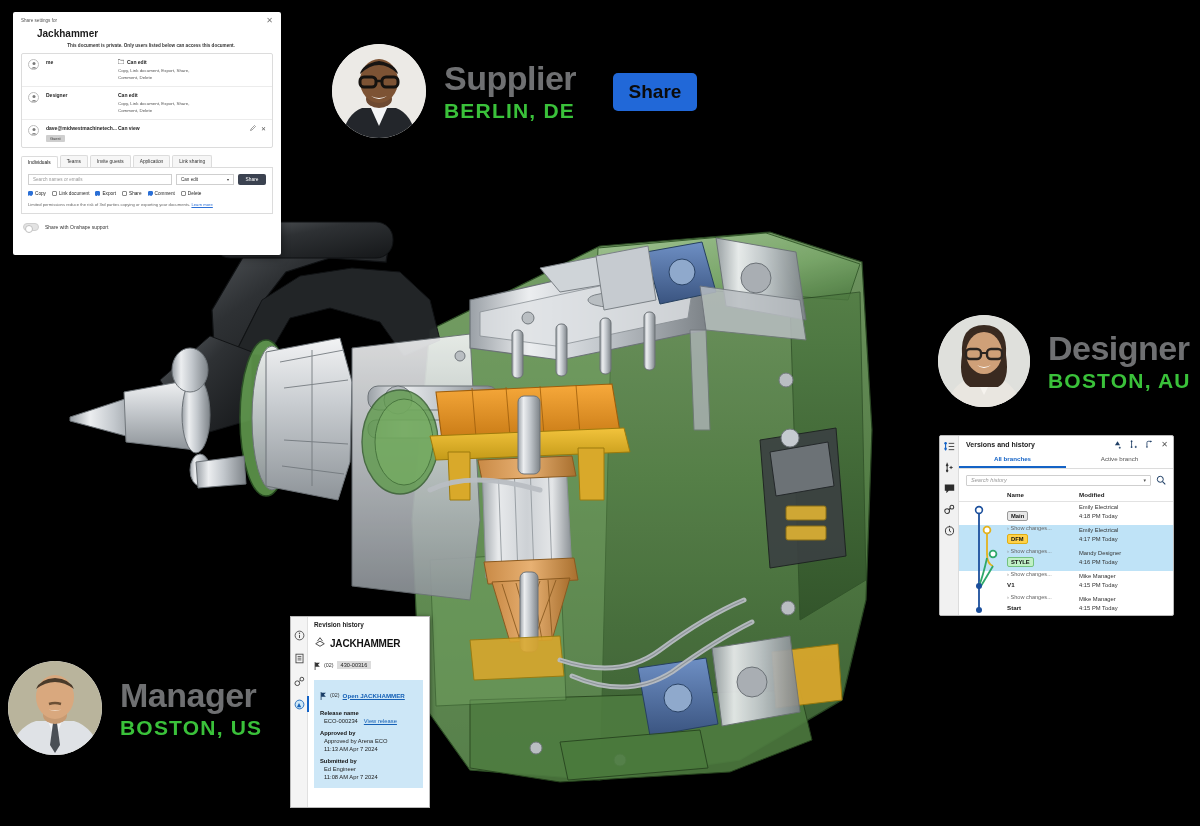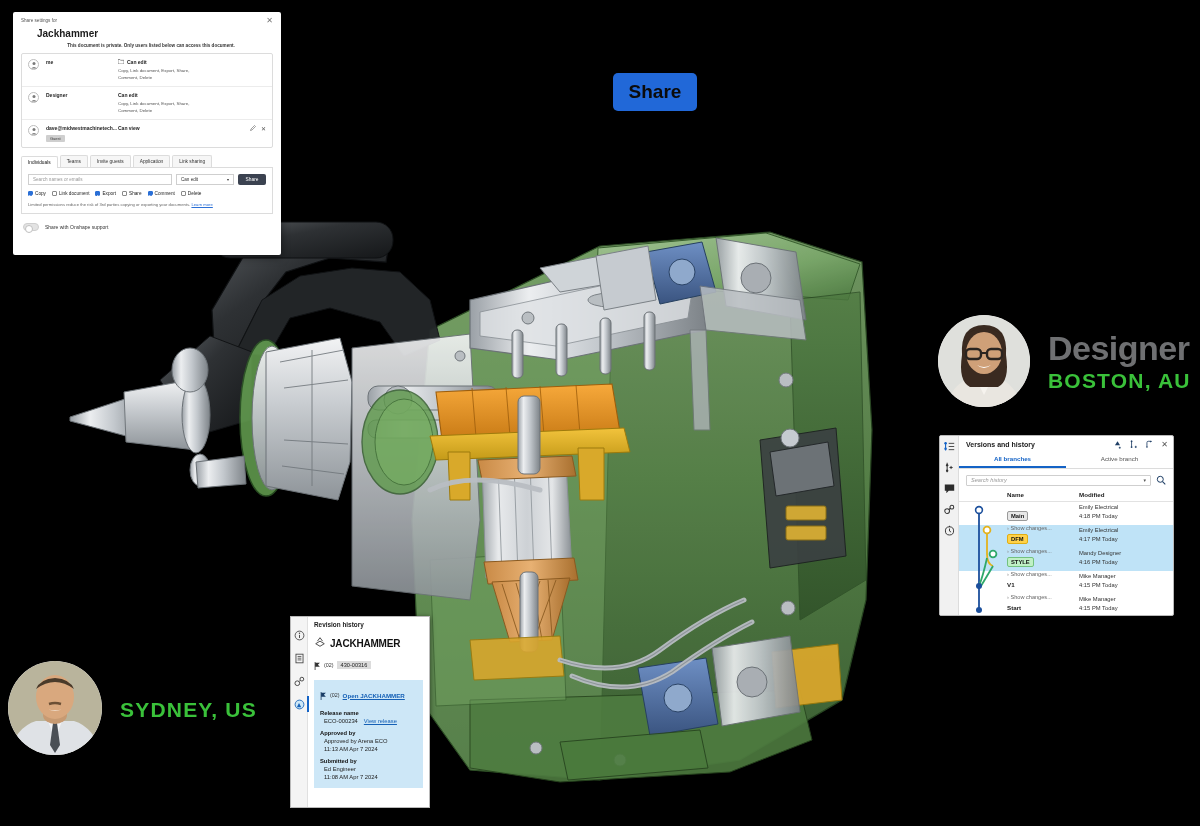--- a/index.html
+++ b/index.html
@@ -401,20 +401,40 @@
       <circle cx="528" cy="318" r="6"></circle>
           <circle cx="460" cy="356" r="5"></circle>
       <circle cx="620" cy="760" r="6"></circle>
           <circle cx="536" cy="748" r="6"></circle>
     </g>
 
     <path d="M560 742 L700 730 L708 768 L568 780 Z" fill="#4a7a3c" opacity="0.9" stroke="#27441f"></path>
   </svg>
   </div>
 
+  <div class="persona" id="persona-supplier">
+    <div class="avatar">
+      <svg width="94" height="94" viewBox="0 0 94 94">
+        <circle cx="47" cy="47" r="47" fill="#eceae6"></circle>
+        <path d="M10 94 Q14 70 30 64 L64 64 Q80 70 84 94 Z" fill="#23262b"></path>
+        <path d="M38 62 L47 82 L56 62 L52 58 L42 58 Z" fill="#f3f4f5"></path>
+        <ellipse cx="47" cy="55" rx="13" ry="9" fill="#6e4a32"></ellipse>
+        <ellipse cx="47" cy="37" rx="19" ry="22" fill="#7d5334"></ellipse>
+        <path d="M28 30 Q47 12 66 30 Q64 20 47 17 Q30 20 28 30 Z" fill="#171412"></path>
+        <rect x="28" y="33" width="16" height="10" rx="4" fill="none" stroke="#15120f" stroke-width="3"></rect>
+        <rect x="50" y="33" width="16" height="10" rx="4" fill="none" stroke="#15120f" stroke-width="3"></rect>
+        <path d="M44 37 L50 37" stroke="#15120f" stroke-width="2.4"></path>
+        <path d="M39 52 Q47 58 55 52 Q47 56 39 52 Z" fill="#fff"></path>
+      </svg>
+    </div>
+    <div class="ptext">
+      <div class="prole">Supplier</div>
+      <div class="ploc">BERLIN, DE</div>
+    </div>
+  </div>
 
   <div class="persona" id="persona-designer">
     <div class="avatar">
       <svg width="92" height="92" viewBox="0 0 92 92">
         <circle cx="46" cy="46" r="46" fill="#dfe0dc"></circle>
         <path d="M8 92 Q14 70 30 64 L62 64 Q78 70 84 92 Z" fill="#e9e6e0"></path>
         <path d="M36 60 L46 80 L56 60 L50 56 L42 56 Z" fill="#f6f3ee"></path>
         <ellipse cx="46" cy="54" rx="12" ry="9" fill="#b98a62"></ellipse>
         <path d="M24 40 Q22 10 46 10 Q70 10 68 40 Q72 66 60 72 L32 72 Q20 66 24 40 Z" fill="#3a2a20"></path>
         <ellipse cx="46" cy="38" rx="18" ry="21" fill="#cfa078"></ellipse>
@@ -439,21 +459,22 @@
         <path d="M40 60 L47 78 L54 60 L50 56 L44 56 Z" fill="#f3f4f6"></path>
         <path d="M45 62 L49 62 L52 84 L47 92 L42 84 Z" fill="#4a4f55"></path>
         <ellipse cx="47" cy="54" rx="12" ry="9" fill="#c79a72"></ellipse>
         <ellipse cx="47" cy="36" rx="19" ry="22" fill="#d9a87e"></ellipse>
         <path d="M28 28 Q47 14 66 28 Q62 18 47 17 Q32 18 28 28 Z" fill="#4a3a2a"></path>
         <path d="M40 48 Q47 52 54 48 Q47 51 40 48 Z" fill="#fff"></path>
         <path d="M41 43 Q47 41 53 43" stroke="#6b4f35" stroke-width="2.4" fill="none"></path>
       </svg>
     </div>
     <div class="ptext">
-      <div class="ploc">SYDNEY, US</div>
+      <div class="prole">Manager</div>
+      <div class="ploc">BOSTON, US</div>
     </div>
   </div>
 
   <button id="share-btn">Share</button>
 
   <div id="share-dialog">
     <div class="sd-head">
       <span class="sd-head-label">Share settings for</span>
       <span class="sd-close">✕</span>
     </div>

